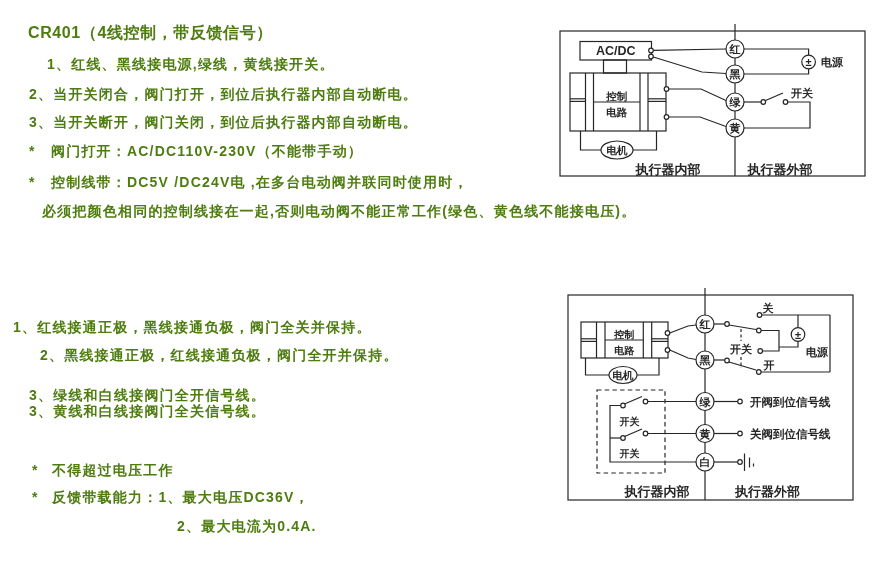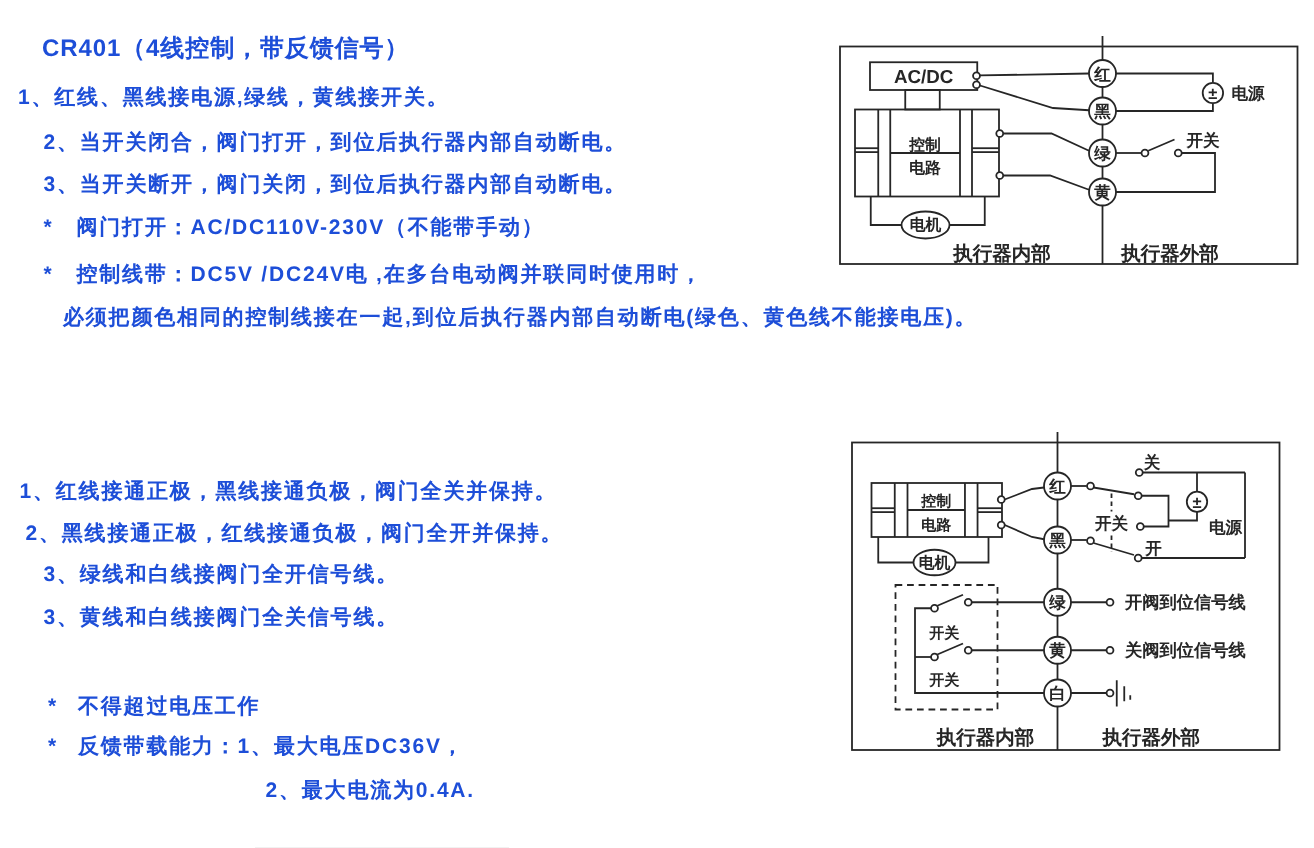--- a/index.html
+++ b/index.html
@@ -1,19 +1,19 @@
 <!DOCTYPE html>
 <html><head>
 <meta charset="utf-8">
 <style>
   html,body{margin:0;padding:0;background:#e8e8e8;}
   .page{
     position:relative;width:876px;height:565px;background:#ffffff;
     font-family:"Liberation Sans","DejaVu Sans",sans-serif;
-    color:#1d4ed8;overflow:hidden;margin:0 auto;
+    color:#4d7c0f;overflow:hidden;margin:0 auto;
   }
   .tl{
     position:absolute;font-size:14px;font-weight:bold;letter-spacing:1.2px;
     white-space:nowrap;line-height:18px;
   }
   .title{font-size:16px;letter-spacing:0.6px;font-weight:bold;}
   .bullet{display:inline-block;font-weight:bold;}
   .b21{width:22px;}
   .b20{width:20px;}
   svg{position:absolute;}
@@ -21,30 +21,30 @@
     font-family:"Liberation Sans","DejaVu Sans",sans-serif;
     font-weight:bold;fill:#262626;stroke:none;
   }
 </style>
 </head>
 <body>
 
 <div class="page">
 
   <div class="tl title" style="left:28px;top:24px">CR401（4线控制，带反馈信号）</div>
-  <div class="tl" style="left:12px;top:55px">1、红线、黑线接电源,绿线，黄线接开关。</div>
+  <div class="tl" style="left:47px;top:55px">1、红线、黑线接电源,绿线，黄线接开关。</div>
   <div class="tl" style="left:29px;top:85px">2、当开关闭合，阀门打开，到位后执行器内部自动断电。</div>
   <div class="tl" style="left:29px;top:113px">3、当开关断开，阀门关闭，到位后执行器内部自动断电。</div>
   <div class="tl" style="left:29px;top:142px"><span class="bullet b21">*</span><span>阀门打开：AC/DC110V-230V（不能带手动）</span></div>
   <div class="tl" style="left:29px;top:173px"><span class="bullet b21">*</span><span>控制线带：DC5V /DC24V电 ,在多台电动阀并联同时使用时，</span></div>
-  <div class="tl" style="left:42px;top:202px">必须把颜色相同的控制线接在一起,到位后执行器内部自动断电(绿色、黄色线不能接电压)。</div>
+  <div class="tl" style="left:42px;top:202px">必须把颜色相同的控制线接在一起,否则电动阀不能正常工作(绿色、黄色线不能接电压)。</div>
 
   <div class="tl" style="left:13px;top:318px">1、红线接通正极，黑线接通负极，阀门全关并保持。</div>
-  <div class="tl" style="left:17px;top:346px">2、黑线接通正极，红线接通负极，阀门全开并保持。</div>
-  <div class="tl" style="left:29px;top:373px">3、绿线和白线接阀门全开信号线。</div>
+  <div class="tl" style="left:40px;top:346px">2、黑线接通正极，红线接通负极，阀门全开并保持。</div>
+  <div class="tl" style="left:29px;top:386px">3、绿线和白线接阀门全开信号线。</div>
   <div class="tl" style="left:29px;top:402px">3、黄线和白线接阀门全关信号线。</div>
   <div class="tl" style="left:32px;top:461px"><span class="bullet b20">*</span><span>不得超过电压工作</span></div>
   <div class="tl" style="left:32px;top:488px"><span class="bullet b20">*</span><span>反馈带载能力：1、最大电压DC36V，</span></div>
   <div class="tl" style="left:177px;top:517px">2、最大电流为0.4A.</div>
 
   <svg style="left:554px;top:20px" width="320" height="162" viewBox="554 20 320 162">
     <g fill="none" stroke="#262626" stroke-width="1.2">
       <g>
         <rect x="560" y="31" width="305" height="145"></rect>
         <line x1="735" y1="24" x2="735" y2="176"></line>

